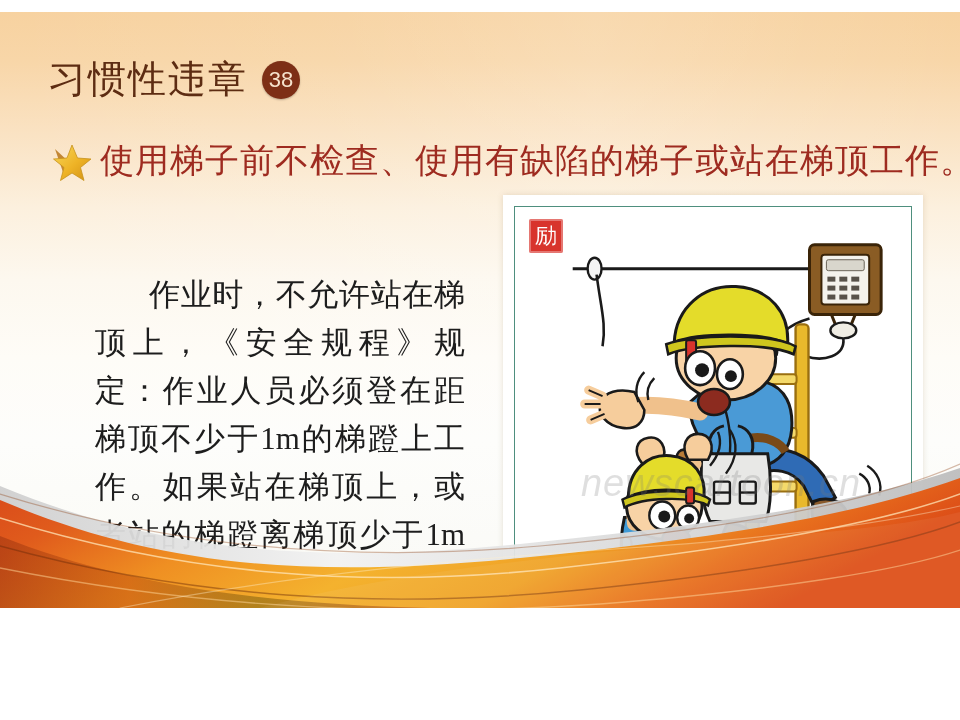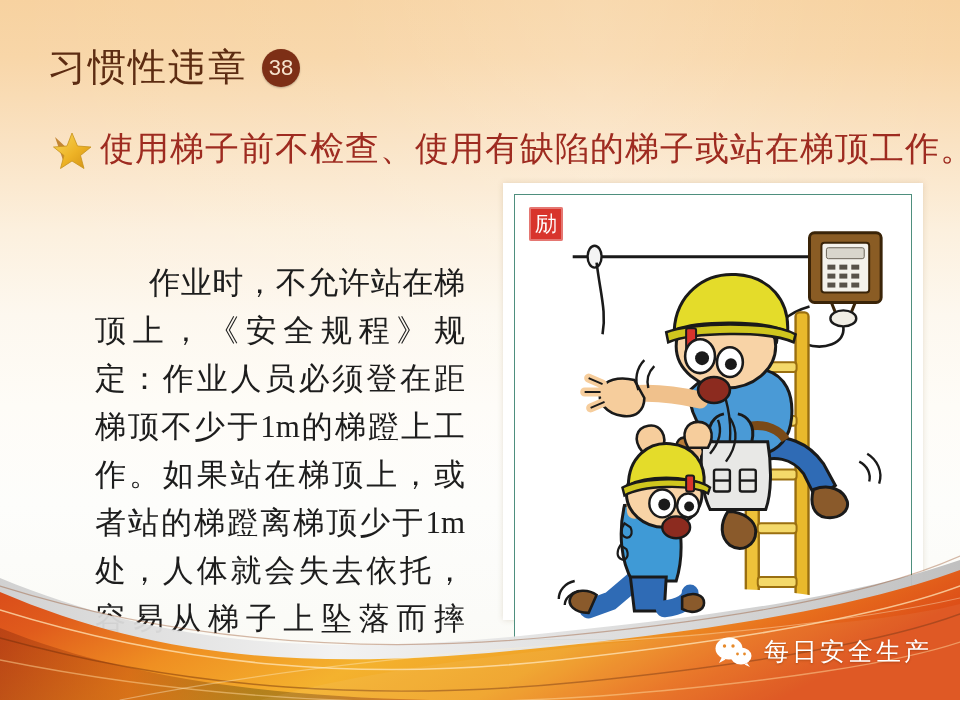--- a/index.html
+++ b/index.html
@@ -3,33 +3,34 @@
 <meta charset="utf-8">
 <style>
   html, body {
     margin: 0;
     padding: 0;
     background: #ffffff;
   }
   #slide {
     position: relative;
     width: 960px;
-    height: 700px;
+    height: 596px;
     overflow: hidden;
     font-family: "Liberation Serif", "DejaVu Serif", serif;
     background: linear-gradient(to bottom,
         #f7d2a0 0%,
         #f8d6a8 8%,
         #fae2c2 20%,
         #fcf0de 33%,
         #fdf8ef 45%,
         #fefcf7 58%,
         #fdfdfb 72%,
         #fbfbf7 88%,
         #faf9f3 100%);
+    margin-top: 12px;
   }
   
   #bg-sheen {
     position: absolute;
     inset: 0;
     background: linear-gradient(to right,
         rgba(255,255,255,0.00) 0%,
         rgba(255,255,255,0.05) 35%,
         rgba(255,255,255,0.16) 62%,
         rgba(255,255,255,0.05) 85%,
@@ -337,20 +338,21 @@
           <circle cx="175" cy="313" r="5" fill="#1a1a1a"></circle>
           <ellipse cx="162" cy="334" rx="14" ry="11" fill="#8c2b1f" stroke="#1a1a1a" stroke-width="2.4"></ellipse>
 
           <path d="M110 330 C106 336 106 342 111 344 C116 346 119 340 116 334 Z" fill="none" stroke="#1a1a1a" stroke-width="2.2"></path>
           <path d="M106 352 C102 358 102 364 107 366 C112 368 115 362 112 356 Z" fill="none" stroke="#1a1a1a" stroke-width="2.2"></path>
           <path d="M196 260 C206 248 208 236 204 226 M212 268 C224 252 224 236 216 224" fill="none" stroke="#1a1a1a" stroke-width="2.4"></path>
           <path d="M64 398 C56 400 50 406 50 412 M60 388 C50 390 44 398 44 406" fill="none" stroke="#1a1a1a" stroke-width="2.4"></path>
         </g>
       </svg>
 
+      <div id="watermark">newscartoon.cn</div>
     </div>
   </div>
 
   <svg id="swoosh" viewBox="0 0 960 210" preserveAspectRatio="none">
     <defs>
       <linearGradient id="swooshMain" x1="0" y1="0" x2="1" y2="0.25">
         <stop offset="0%" stop-color="#d8481a"></stop>
         <stop offset="14%" stop-color="#e05b1c"></stop>
         <stop offset="32%" stop-color="#ef8f22"></stop>
         <stop offset="52%" stop-color="#f4b22e"></stop>
@@ -382,29 +384,14 @@
       <path d="M0 120 C180 176 360 192 560 170 C740 150 880 126 960 96" stroke="#ffe6b8" stroke-opacity="0.75" stroke-width="1.6"></path>
       <path d="M0 148 C190 200 380 212 580 192 C760 174 890 150 960 124" stroke="#6b2a08" stroke-opacity="0.45" stroke-width="1.4"></path>
       <path d="M0 170 C200 210 400 220 600 206 C780 192 900 172 960 152" stroke="#ffd79a" stroke-opacity="0.5" stroke-width="1.3"></path>
       <path d="M0 96 C160 146 340 166 540 148 C720 132 870 106 960 66" stroke="#8a3a0c" stroke-opacity="0.35" stroke-width="1.2"></path>
       <path d="M120 210 C260 182 420 164 600 152 C760 142 880 126 960 108" stroke="#fff1d0" stroke-opacity="0.4" stroke-width="1.2"></path>
     </g>
 
     <path d="M260 210 C380 176 560 156 760 140 C860 132 920 124 960 114 L960 210 Z" fill="#ffffff" opacity="0.06"></path>
   </svg>
 
-  <div id="wechat-badge">
-    <span id="wechat-icon">
-      <svg width="40" height="30" viewBox="0 0 40 30" aria-hidden="true">
-        <ellipse cx="15" cy="11.5" rx="13.5" ry="11" fill="#ffffff"></ellipse>
-        <path d="M8 20 L5 26 L11.5 22.5 Z" fill="#ffffff"></path>
-        <circle cx="10.5" cy="9" r="1.7" fill="#e78a2a"></circle>
-        <circle cx="19" cy="9" r="1.7" fill="#e78a2a"></circle>
-        <ellipse cx="27" cy="19" rx="10.5" ry="8.6" fill="#ffffff"></ellipse>
-        <path d="M33 26 L36 30 L30.5 27.5 Z" fill="#ffffff"></path>
-        <circle cx="23.5" cy="17" r="1.4" fill="#e78a2a"></circle>
-        <circle cx="30.5" cy="17" r="1.4" fill="#e78a2a"></circle>
-      </svg>
-    </span>
-    <span id="wechat-label">每日安全生产</span>
-  </div>
 
 </div>
 
 </body></html>

